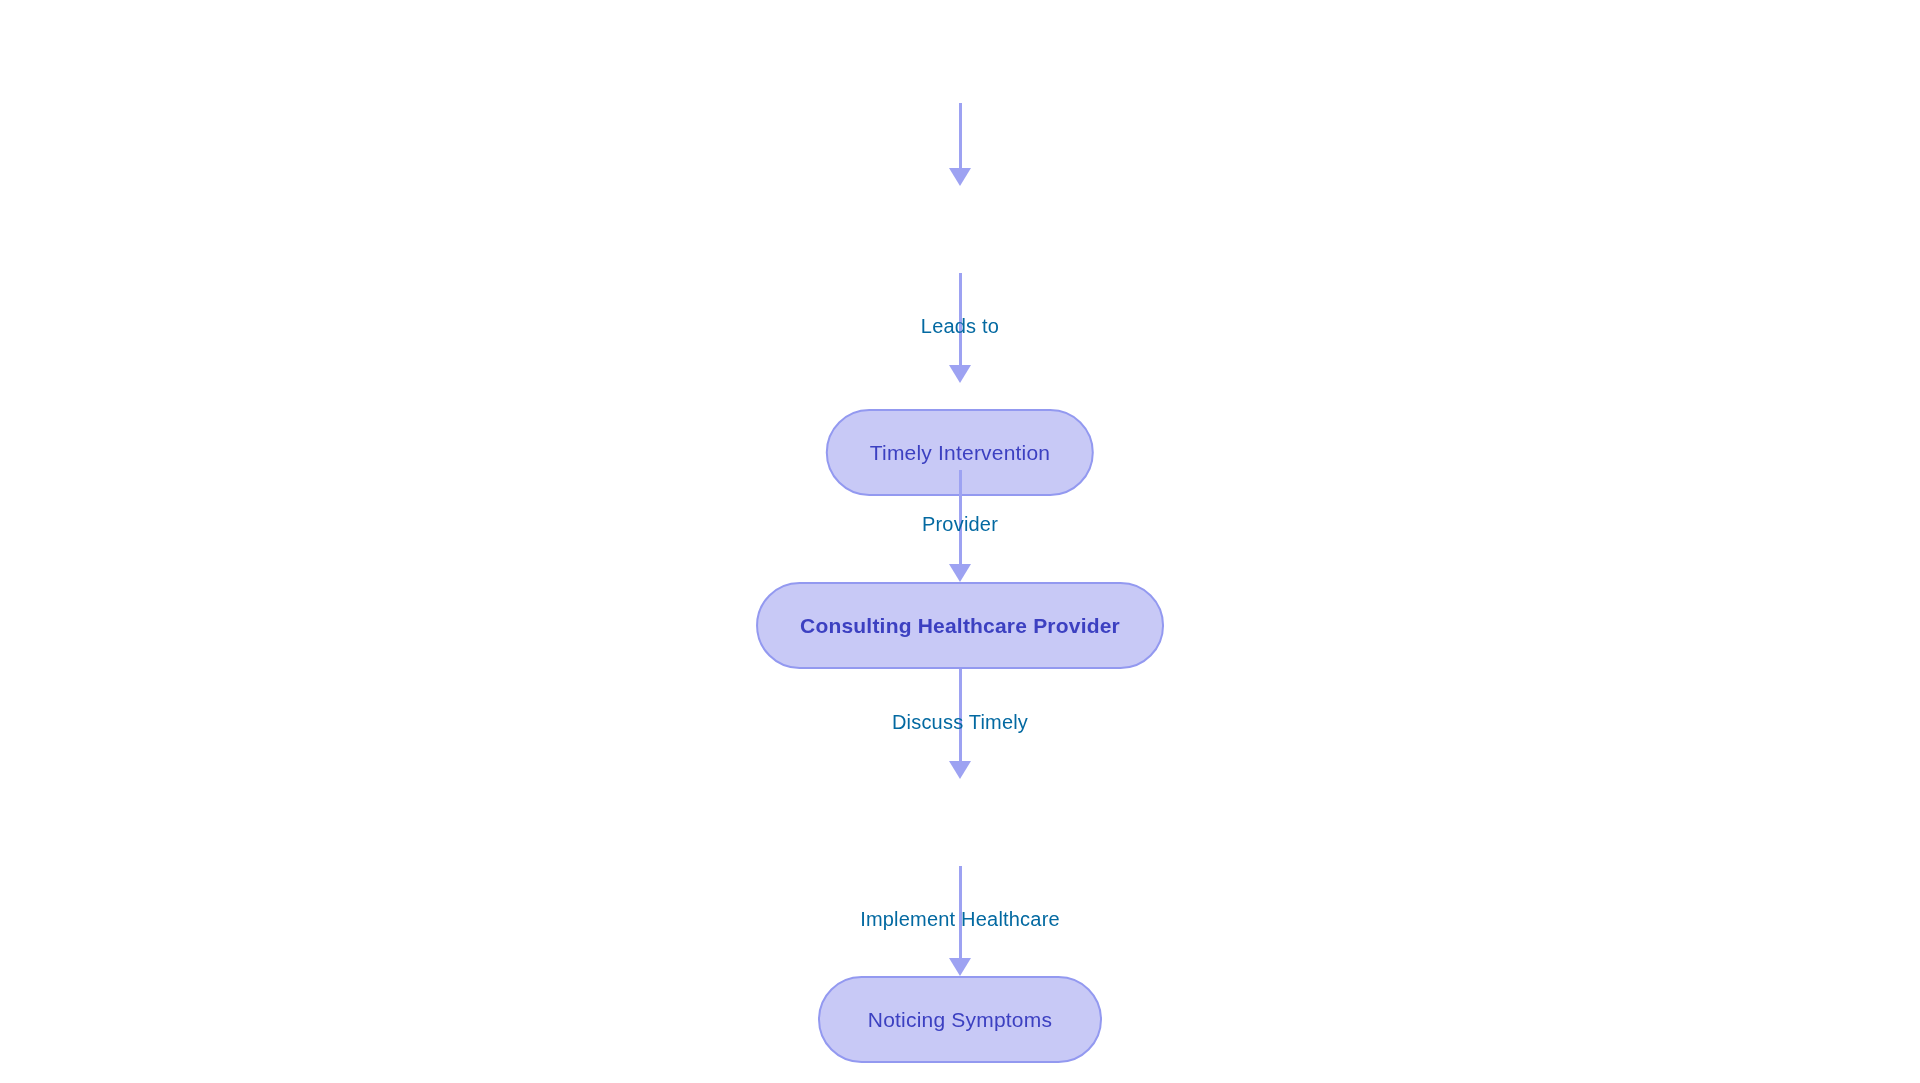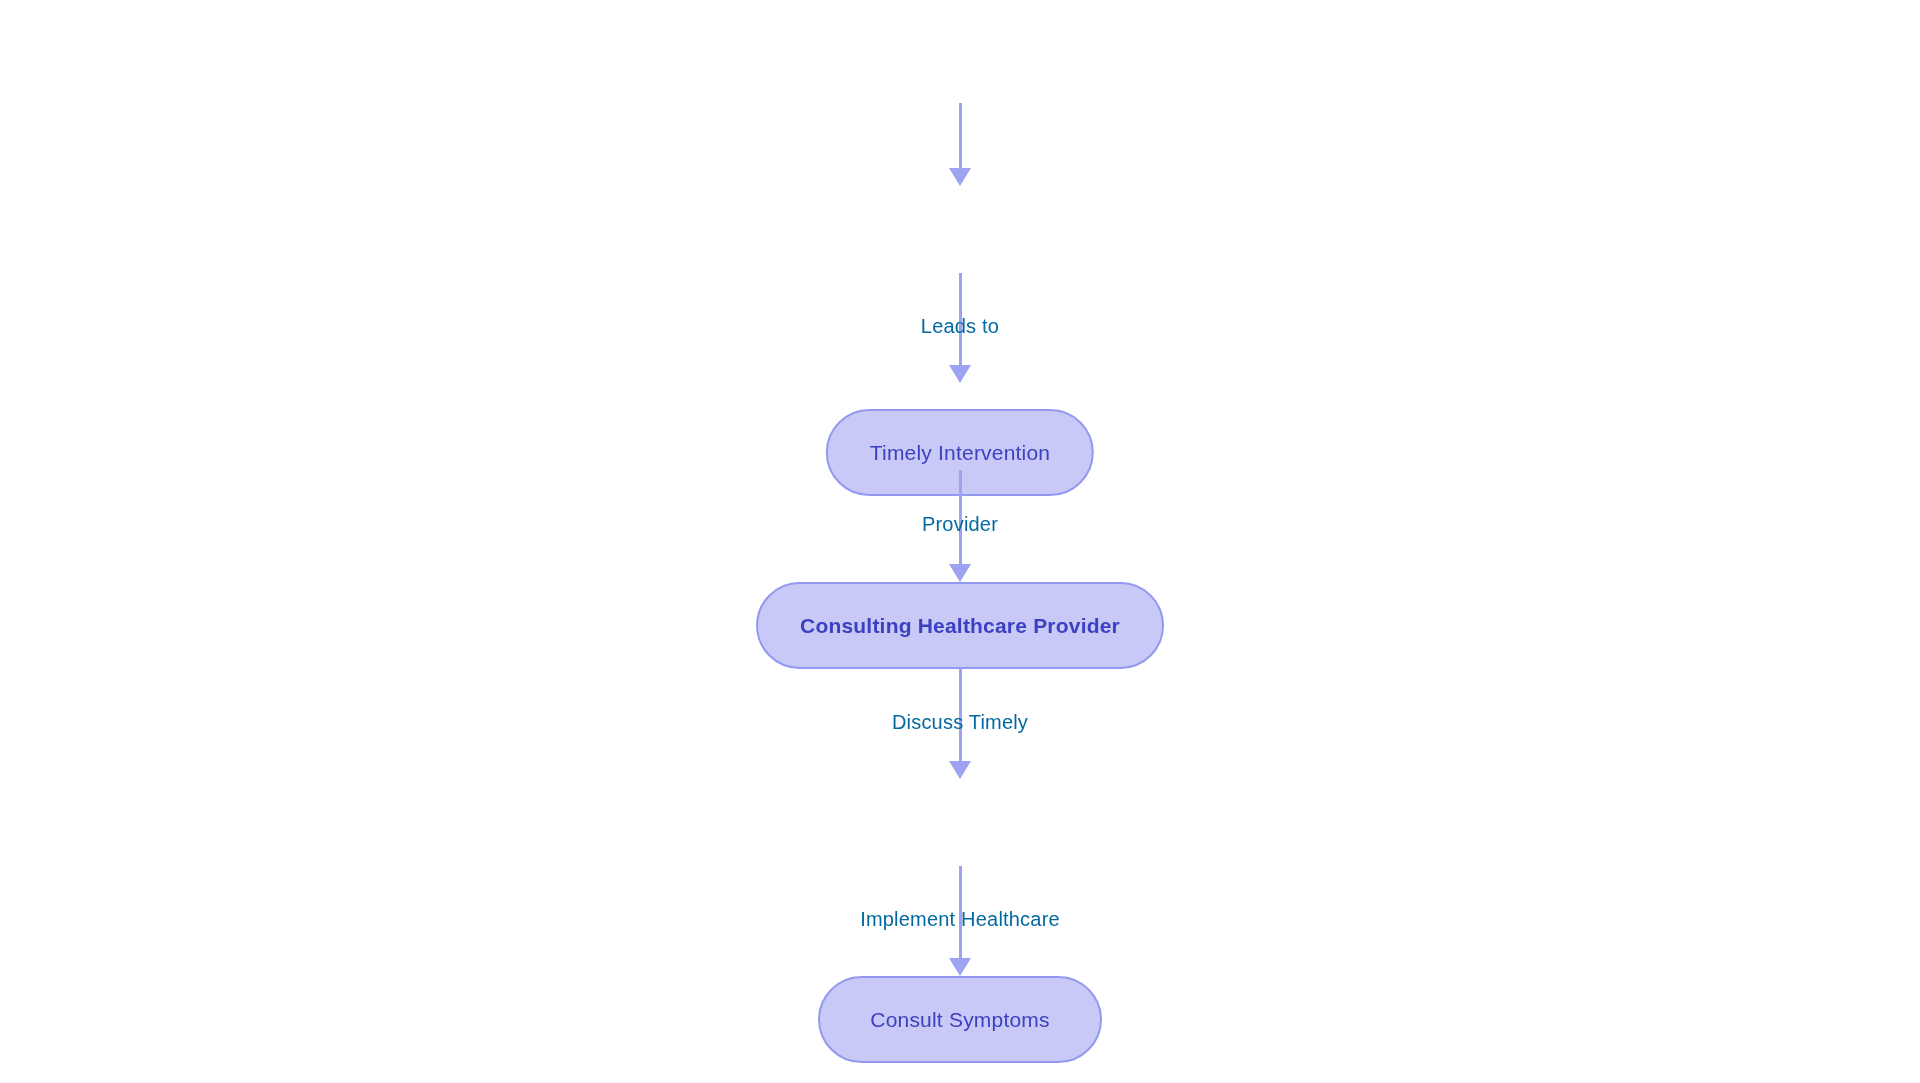--- a/index.html
+++ b/index.html
@@ -85,21 +85,21 @@
 
 <div class="canvas">
 
 
 
   <div class="node node-3">Timely Intervention</div>
 
   <div class="node node-4">Consulting Healthcare Provider</div>
 
 
-  <div class="node node-6">Consult Symptoms</div>
+  <div class="node node-6">Noticing Symptoms</div>
 
   <div class="connector conn-1">
     <div class="conn-line"></div>
     <div class="conn-arrowhead"></div>
   </div>
 
   <div class="connector conn-2">
     <div class="conn-line"></div>
     <div class="conn-arrowhead"></div>
     <span class="edge-label">Leads to</span>

